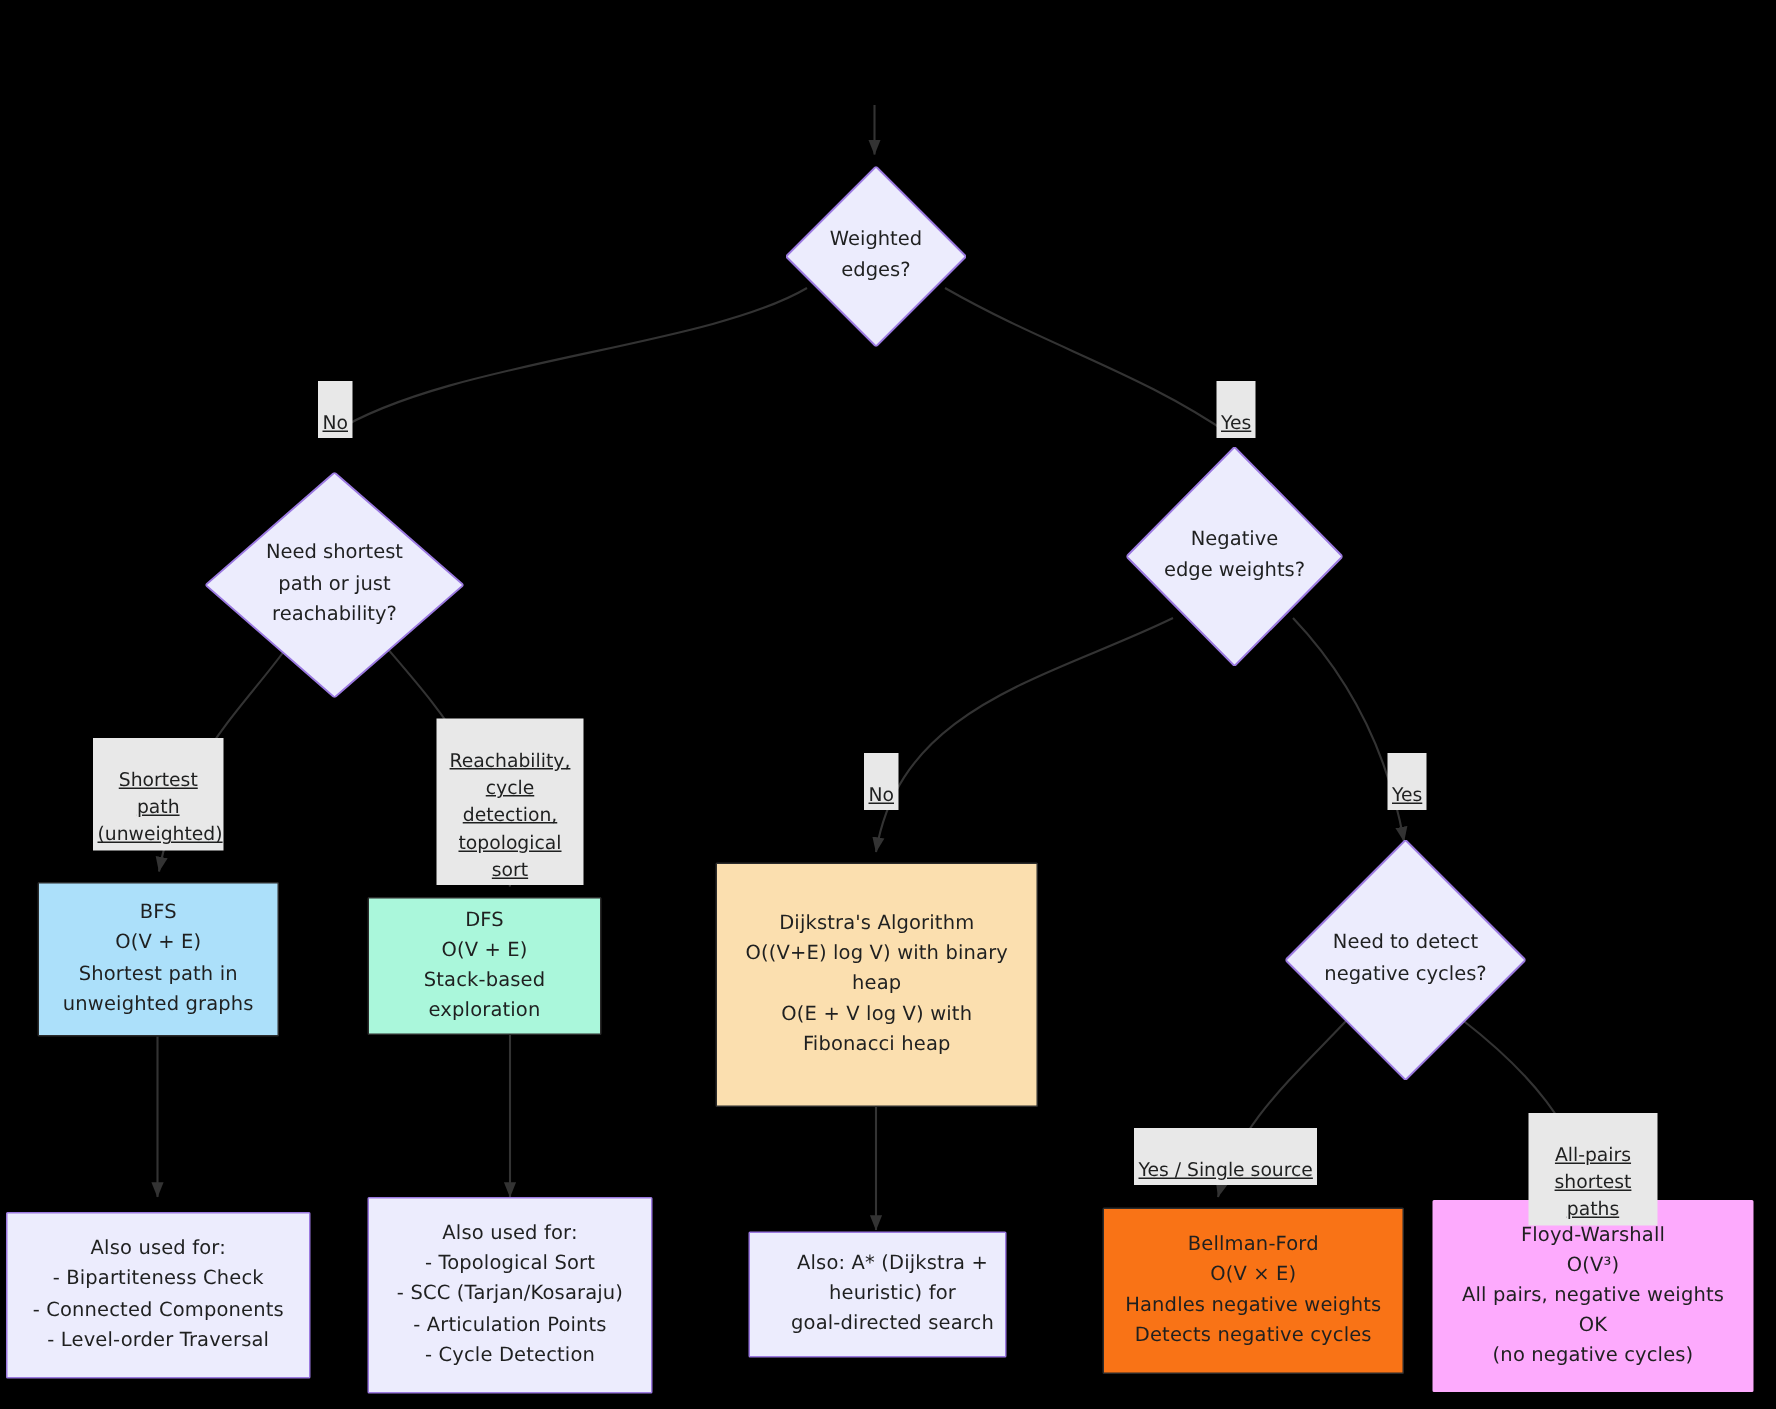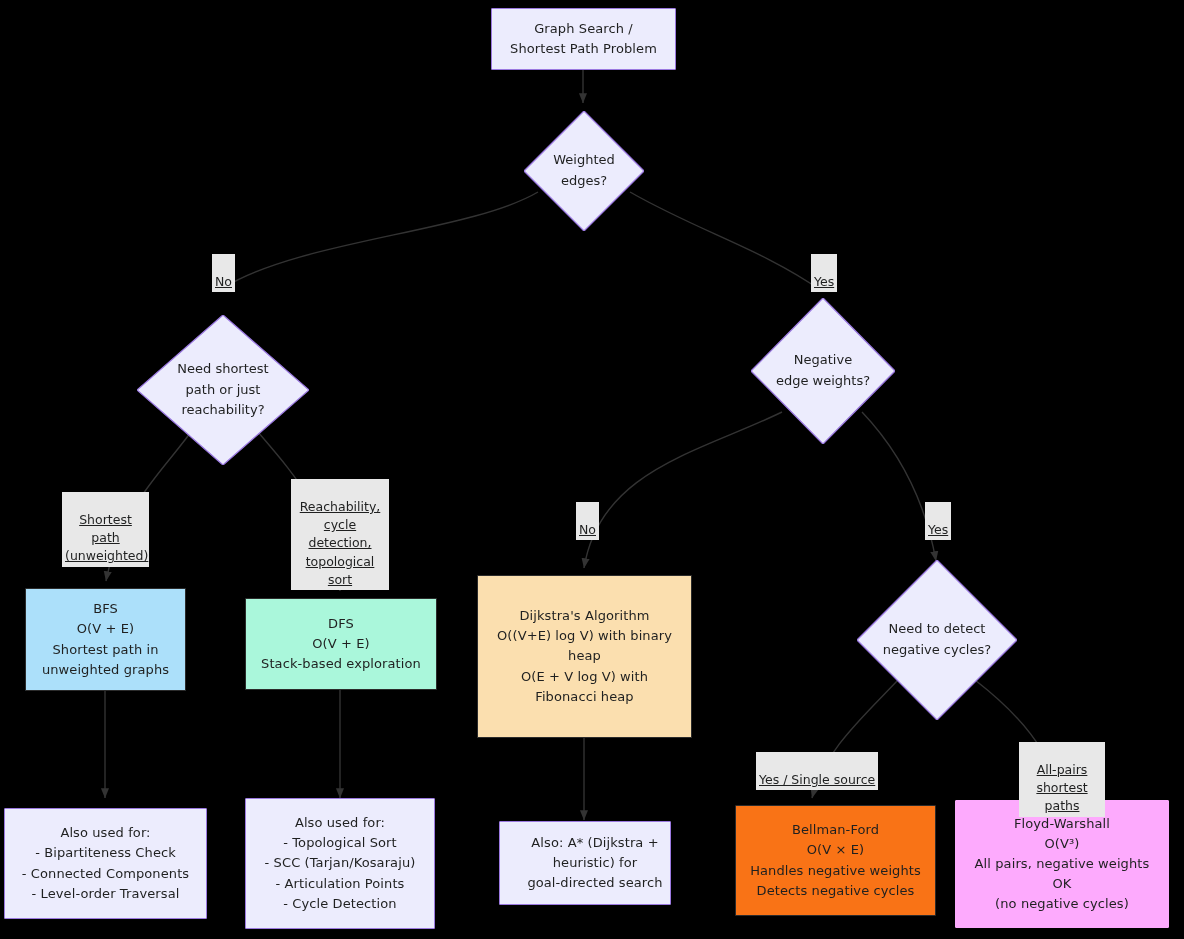--- a/index.html
+++ b/index.html
@@ -100,24 +100,20 @@
       <path d="M782,412 C700,452 600,470 584,568"></path>
       <path d="M862,412 C900,452 925,500 936,561"></path>
       <path d="M105,691 L105,798"></path>
       <path d="M340,690 L340,798"></path>
       <path d="M584,702 L584,820"></path>
       <path d="M898,680 C860,720 825,750 812,798"></path>
       <path d="M975,680 C1020,715 1050,750 1061,798"></path>
     </g>
   </svg>
 
-  <div class="node box" style="left:491px; top:8px; width:185px; height:62px;">
-    <span>Graph Search /
-Shortest Path Problem</span>
-  </div>
 
   <div class="diamond" style="left:137px; top:315px; width:172px; height:150px;">
     <svg class="dshape" viewBox="0 0 172 150" preserveAspectRatio="none">
       <polygon points="86,0 172,75 86,150 0,75" fill="#ececfd" stroke="#9b79e0" stroke-width="1.3"></polygon>
     </svg>
     <span class="dlabel">Need shortest
 path or just
 reachability?</span>
   </div>
 
@@ -145,21 +141,21 @@
 negative cycles?</span>
   </div>
 
   <div class="node box blue" style="left:25px; top:588px; width:161px; height:103px;">
     <span>BFS
 O(V + E)
 Shortest path in
 unweighted graphs</span>
   </div>
 
-  <div class="node box green" style="left:245px; top:598px; width:192px; height:92px;">
+  <div class="node box green" style="left:245px; top:598px; width:156px; height:92px;">
     <span>DFS
 O(V + E)
 Stack-based exploration</span>
   </div>
 
   <div class="node box orange" style="left:477px; top:575px; width:215px; height:163px;">
     <span>Dijkstra's Algorithm
 O((V+E) log V) with binary
 heap
 O(E + V log V) with

